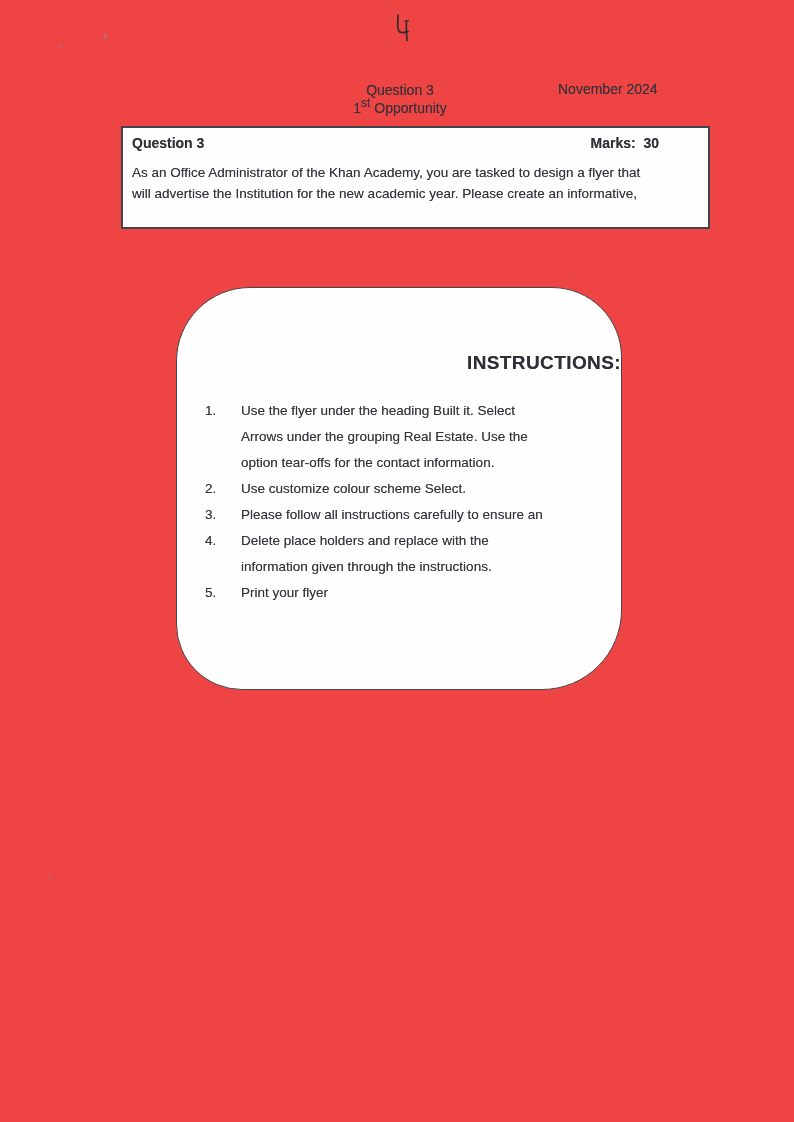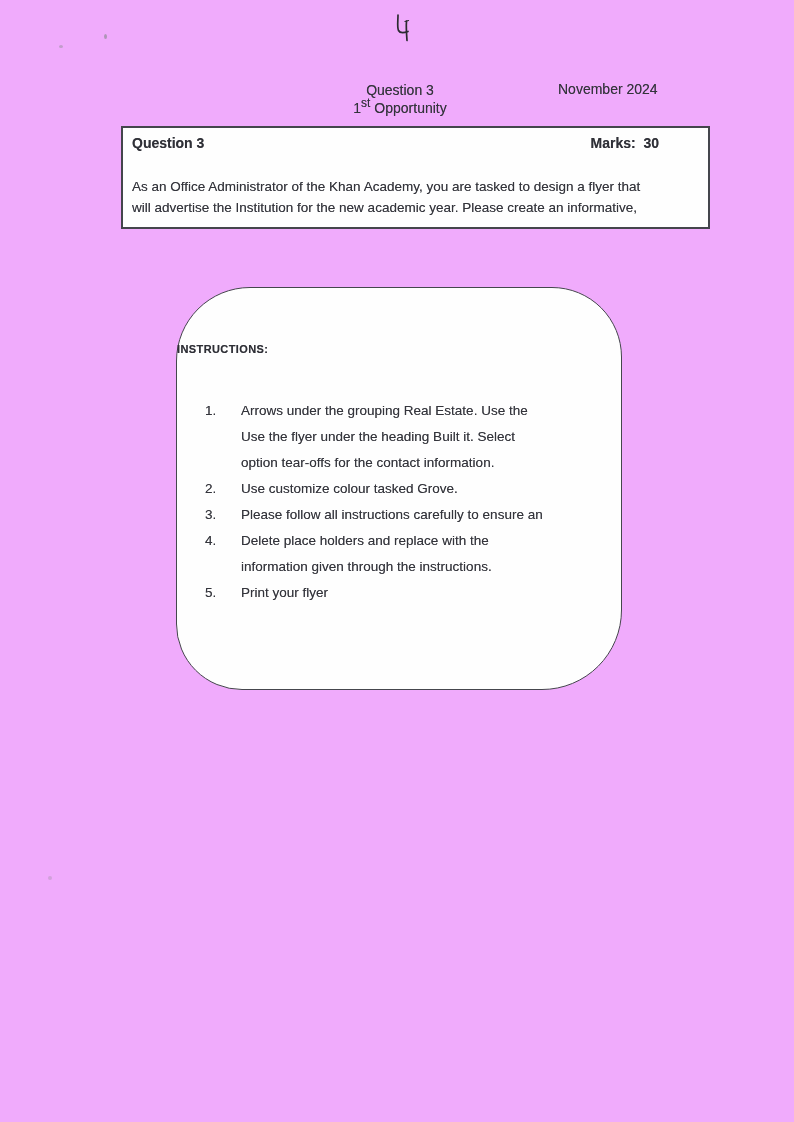--- a/index.html
+++ b/index.html
@@ -4,21 +4,21 @@
 <style>
   html, body {
     margin: 0;
     padding: 0;
     background: #ffffff;
   }
   .page {
     position: relative;
     width: 794px;
     height: 1122px;
-    background: #f0abfc;
+    background: #ef4444;
     font-family: "Liberation Sans", "DejaVu Sans", sans-serif;
     color: #34353c;
     overflow: hidden;
   }
   
   .speck {
     position: absolute;
     background: #8a8a90;
     border-radius: 50%;
   }
@@ -88,43 +88,42 @@
     white-space: pre;
   }
   .qbox-body {
     position: absolute;
     left: 9px;
     top: 34px;
     width: 575px;
     font-size: 13.5px;
     line-height: 21px;
     color: #34353c;
-    margin-top: 14px;
   }
 
   
   .panel {
     position: absolute;
     left: 176px;
     top: 287px;
     width: 446px;
     height: 403px;
     border: 1.6px solid #45464d;
     border-radius: 74px 70px 80px 66px;
     box-sizing: border-box;
     background: #fefefe;
   }
   .panel-title {
     position: absolute;
     left: 0;
-    top: 55px;
+    top: 64px;
     width: 100%;
-    text-align: left;
+    text-align: right;
     font-weight: bold;
-    font-size: 11px;
+    font-size: 19px;
     letter-spacing: .4px;
     color: #2e2f36;
   }
   .ins-list {
     position: absolute;
     left: 28px;
     top: 110px;
     width: 392px;
   }
   .li-row {
@@ -174,29 +173,29 @@
         <div class="line">will advertise the Institution for the new academic year. Please create an informative,</div>
       </div>
   </div>
 
   <div class="panel">
     <div class="panel-title">INSTRUCTIONS:</div>
     <div class="ins-list">
         <div class="li-row">
           <div class="li-num">1.</div>
           <div class="li-body">
+            <div class="line">Use the flyer under the heading Built it. Select</div>
             <div class="line">Arrows under the grouping Real Estate. Use the</div>
-            <div class="line">Use the flyer under the heading Built it. Select</div>
             <div class="line">option tear-offs for the contact information.</div>
           </div>
         </div>
         <div class="li-row">
           <div class="li-num">2.</div>
           <div class="li-body">
-            <div class="line">Use customize colour tasked Grove.</div>
+            <div class="line">Use customize colour scheme Select.</div>
           </div>
         </div>
         <div class="li-row">
           <div class="li-num">3.</div>
           <div class="li-body">
             <div class="line">Please follow all instructions carefully to ensure an</div>
           </div>
         </div>
         <div class="li-row">
           <div class="li-num">4.</div>

